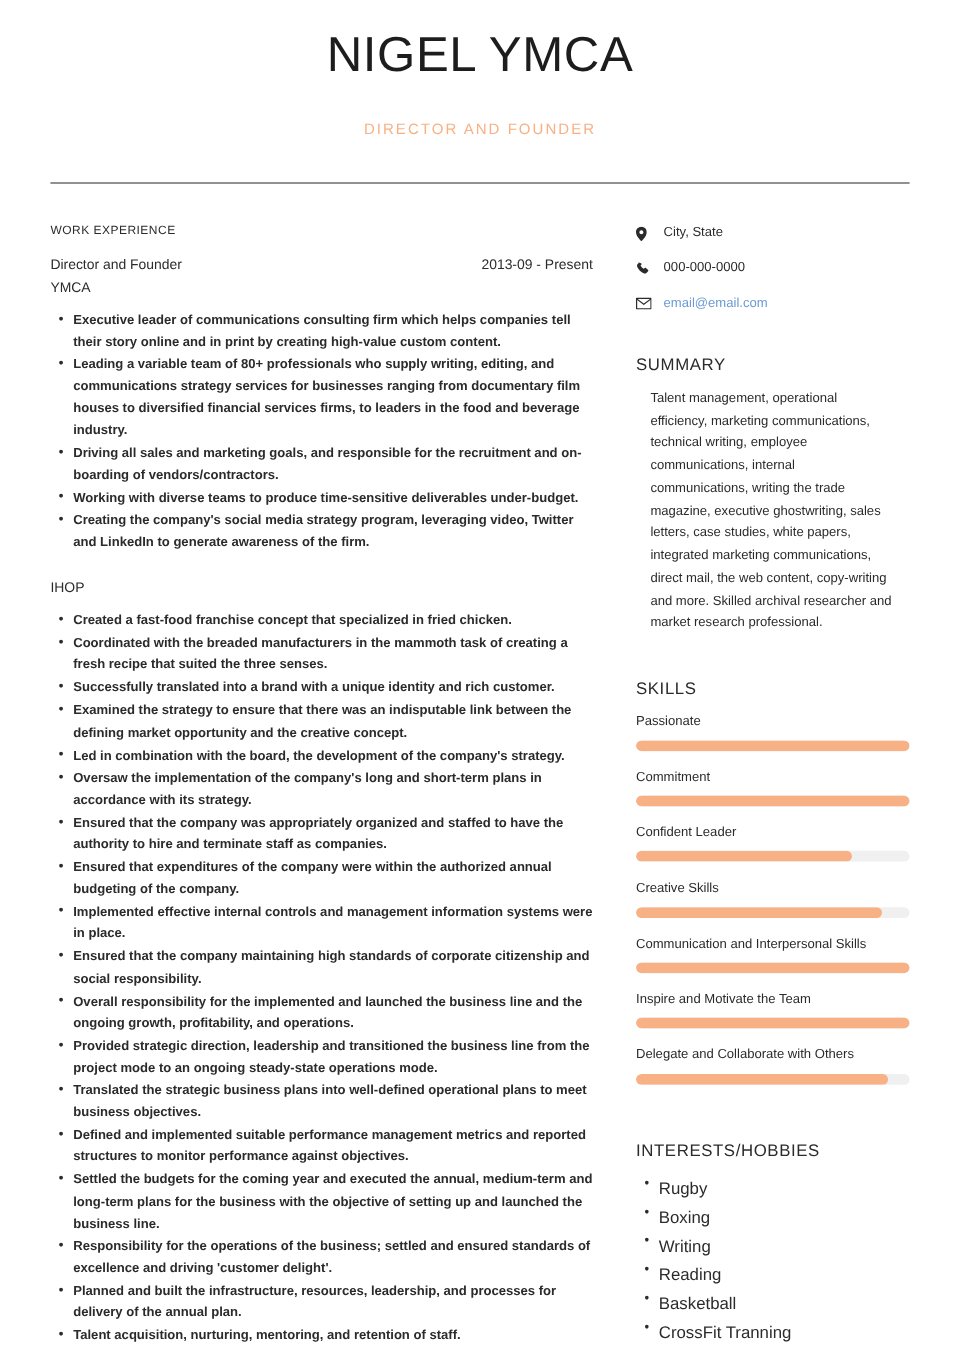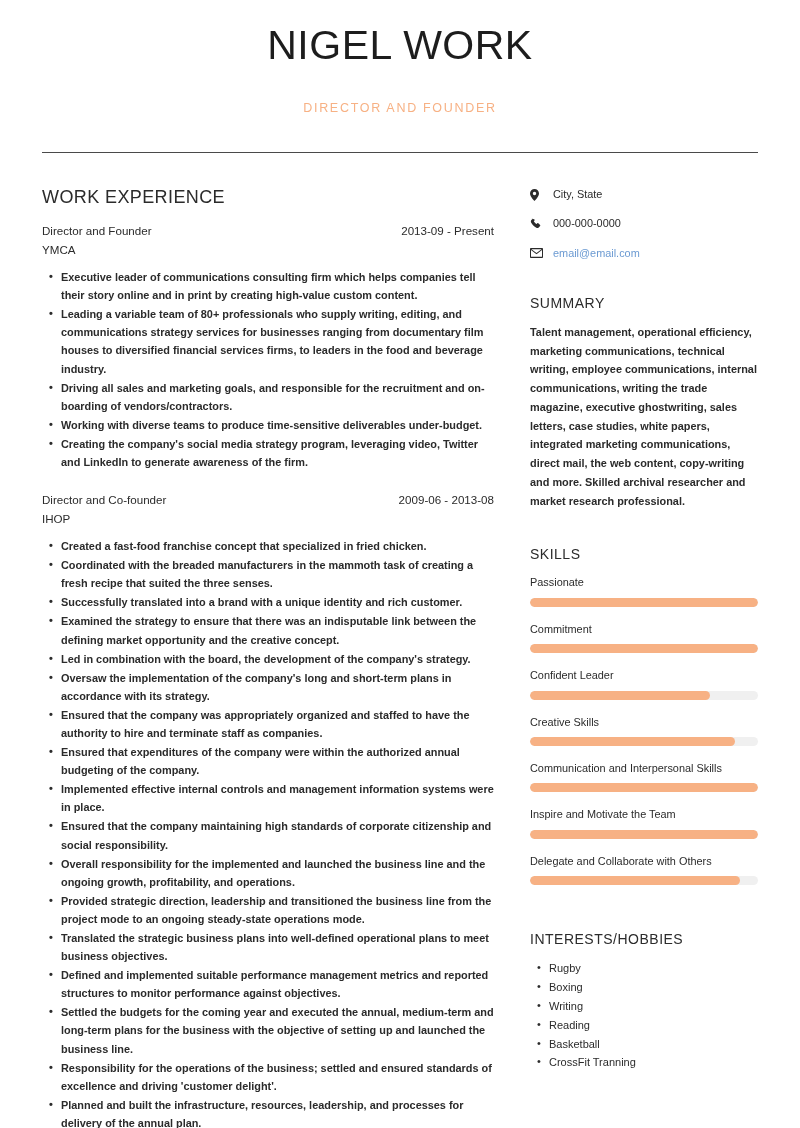--- a/index.html
+++ b/index.html
@@ -60,21 +60,21 @@
     padding-right: 26px;
   }
   .col-side {
     width: 238px;
     box-sizing: border-box;
     padding-left: 10px;
   }
 
   
   .section-heading {
-    font-size: 18px;
+    font-size: 10px;
     letter-spacing: 0.4px;
     color: #2b2b2b;
     text-transform: uppercase;
     margin: 0 0 14px 0;
     font-weight: 400;
   }
   .side-heading {
     font-size: 14px;
     letter-spacing: 0.5px;
     color: #2b2b2b;
@@ -165,22 +165,21 @@
   }
 
   
   .summary-block {
     margin-bottom: 36px;
   }
   .summary-text {
     font-size: 10.9px;
     line-height: 1.72;
     color: #2b2b2b;
-    margin: 0;
-    font-weight: bold;
+    margin: 12px;
   }
 
   
   .skills-block {
     margin-bottom: 46px;
   }
   .skill {
     margin-bottom: 14px;
   }
   .skill-label {
@@ -206,40 +205,40 @@
   }
 
   
   ul.interests {
     margin: 0;
     padding-left: 19px;
     list-style: none;
   }
   ul.interests li {
     position: relative;
-    font-size: 11px;
+    font-size: 14px;
     line-height: 1.72;
     color: #2b2b2b;
   }
   ul.interests li:before {
     content: "\2022";
     position: absolute;
     left: -12px;
     top: -1px;
     font-size: 11px;
     color: #2b2b2b;
   }
 </style>
 </head>
 <body>
 
 <div class="page">
 
   <div class="header">
-    <h1 class="full-name">NIGEL WORK</h1>
+    <h1 class="full-name">NIGEL YMCA</h1>
     <div class="job-title" style="color: rgb(247, 177, 132);">DIRECTOR AND FOUNDER</div>
   </div>
 
   <div class="divider"></div>
 
   <div class="body-wrap">
 
     <div class="col-main">
       <div class="section-heading">WORK EXPERIENCE</div>
       <div id="jobs-container">
@@ -251,24 +250,20 @@
             <div class="job-company">YMCA</div>
             <ul class="bullets">
               <li>Executive leader of communications consulting firm which helps companies tell their story online and in print by creating high-value custom content.</li>
               <li>Leading a variable team of 80+ professionals who supply writing, editing, and communications strategy services for businesses ranging from documentary film houses to diversified financial services firms, to leaders in the food and beverage industry.</li>
               <li>Driving all sales and marketing goals, and responsible for the recruitment and on-boarding of vendors/contractors.</li>
               <li>Working with diverse teams to produce time-sensitive deliverables under-budget.</li>
               <li>Creating the company's social media strategy program, leveraging video, Twitter and LinkedIn to generate awareness of the firm.</li>
             </ul>
           </div>
           <div class="job">
-            <div class="job-row">
-              <div class="job-position">Director and Co-founder</div>
-              <div class="job-dates">2009-06 - 2013-08</div>
-            </div>
             <div class="job-company">IHOP</div>
             <ul class="bullets">
               <li>Created a fast-food franchise concept that specialized in fried chicken.</li>
               <li>Coordinated with the breaded manufacturers in the mammoth task of creating a fresh recipe that suited the three senses.</li>
               <li>Successfully translated into a brand with a unique identity and rich customer.</li>
               <li>Examined the strategy to ensure that there was an indisputable link between the defining market opportunity and the creative concept.</li>
               <li>Led in combination with the board, the development of the company's strategy.</li>
               <li>Oversaw the implementation of the company's long and short-term plans in accordance with its strategy.</li>
               <li>Ensured that the company was appropriately organized and staffed to have the authority to hire and terminate staff as companies.</li>
               <li>Ensured that expenditures of the company were within the authorized annual budgeting of the company.</li>

